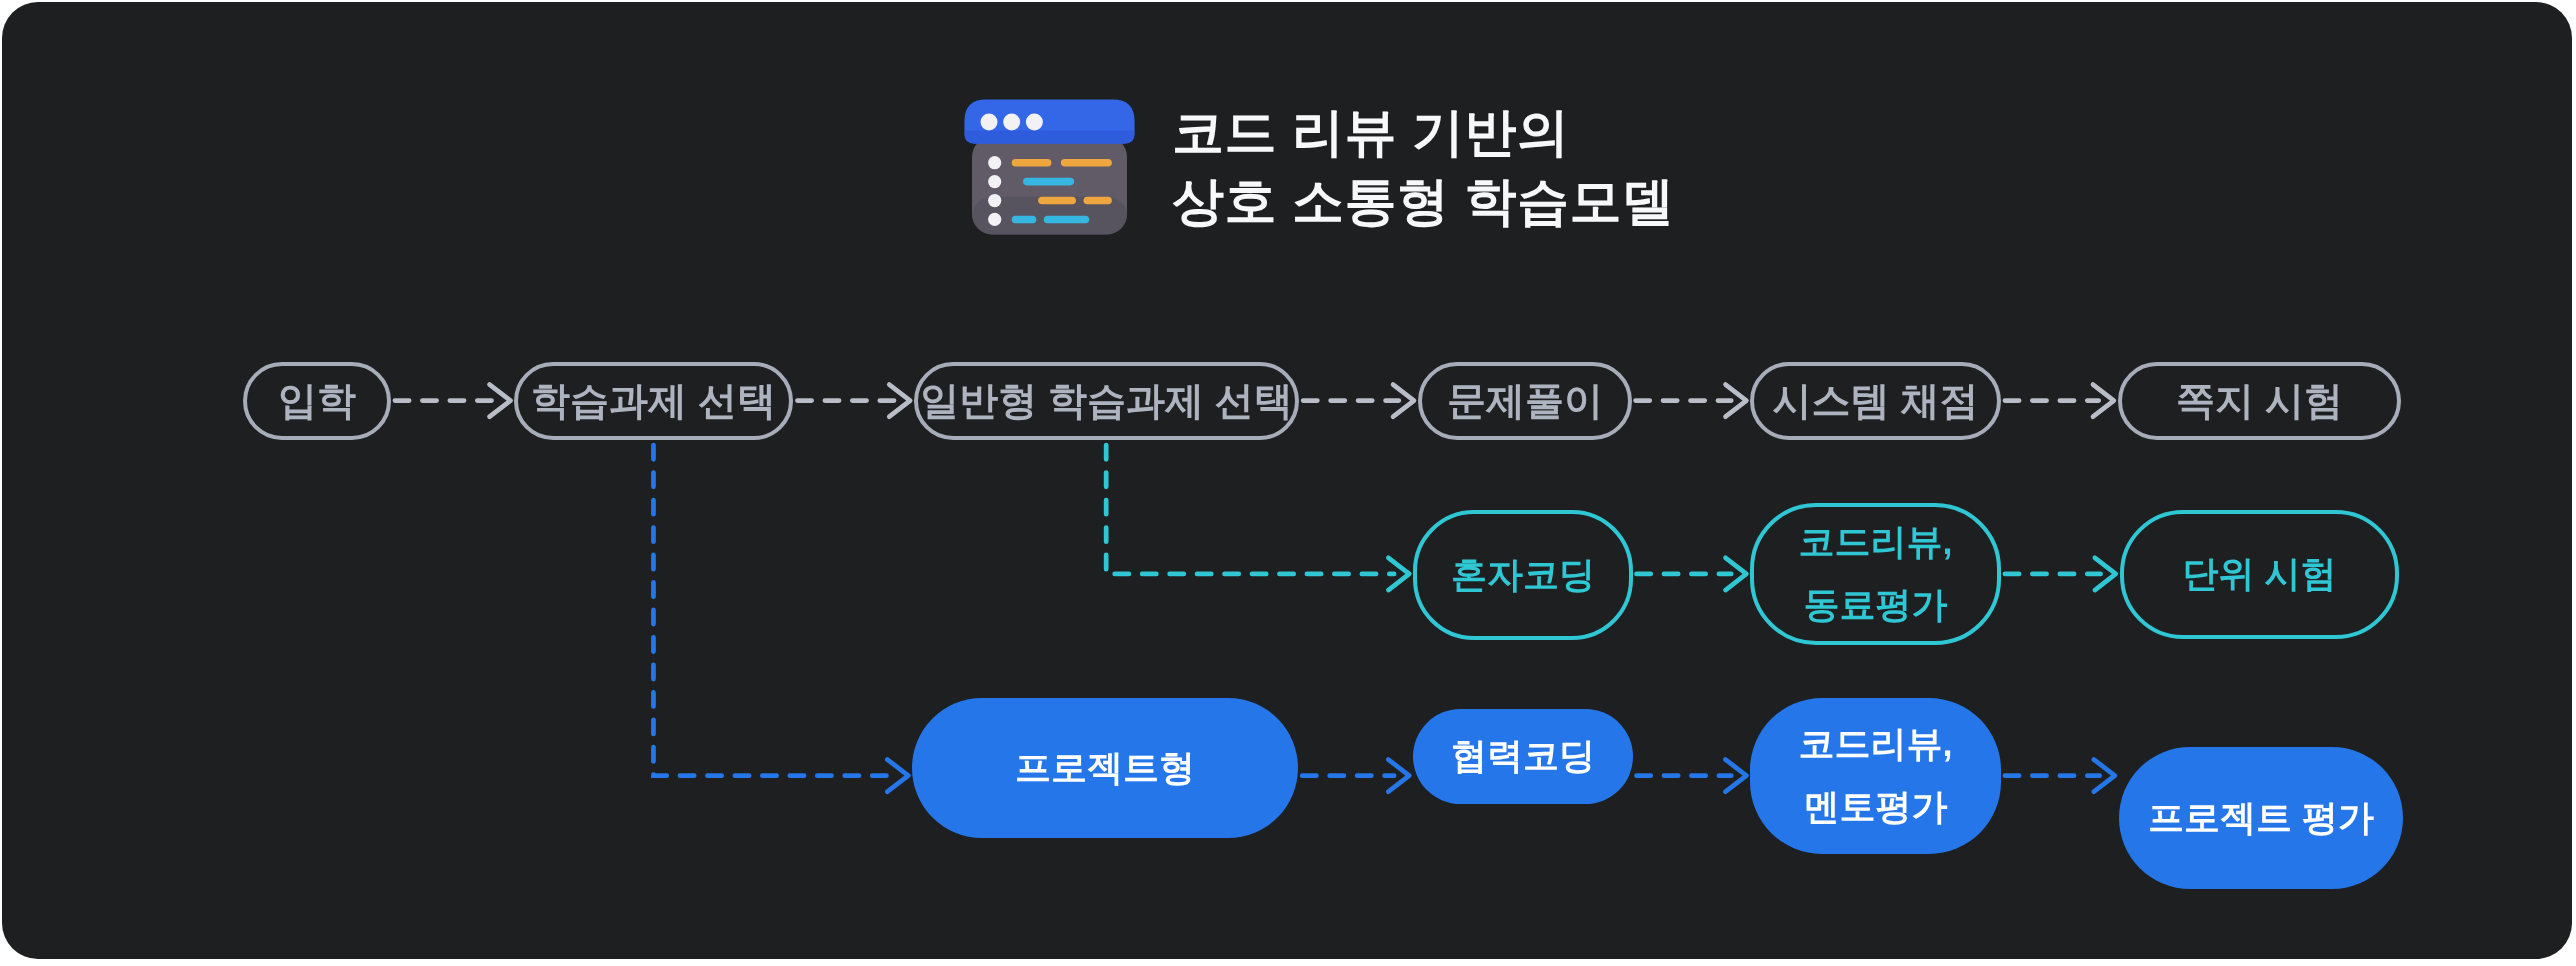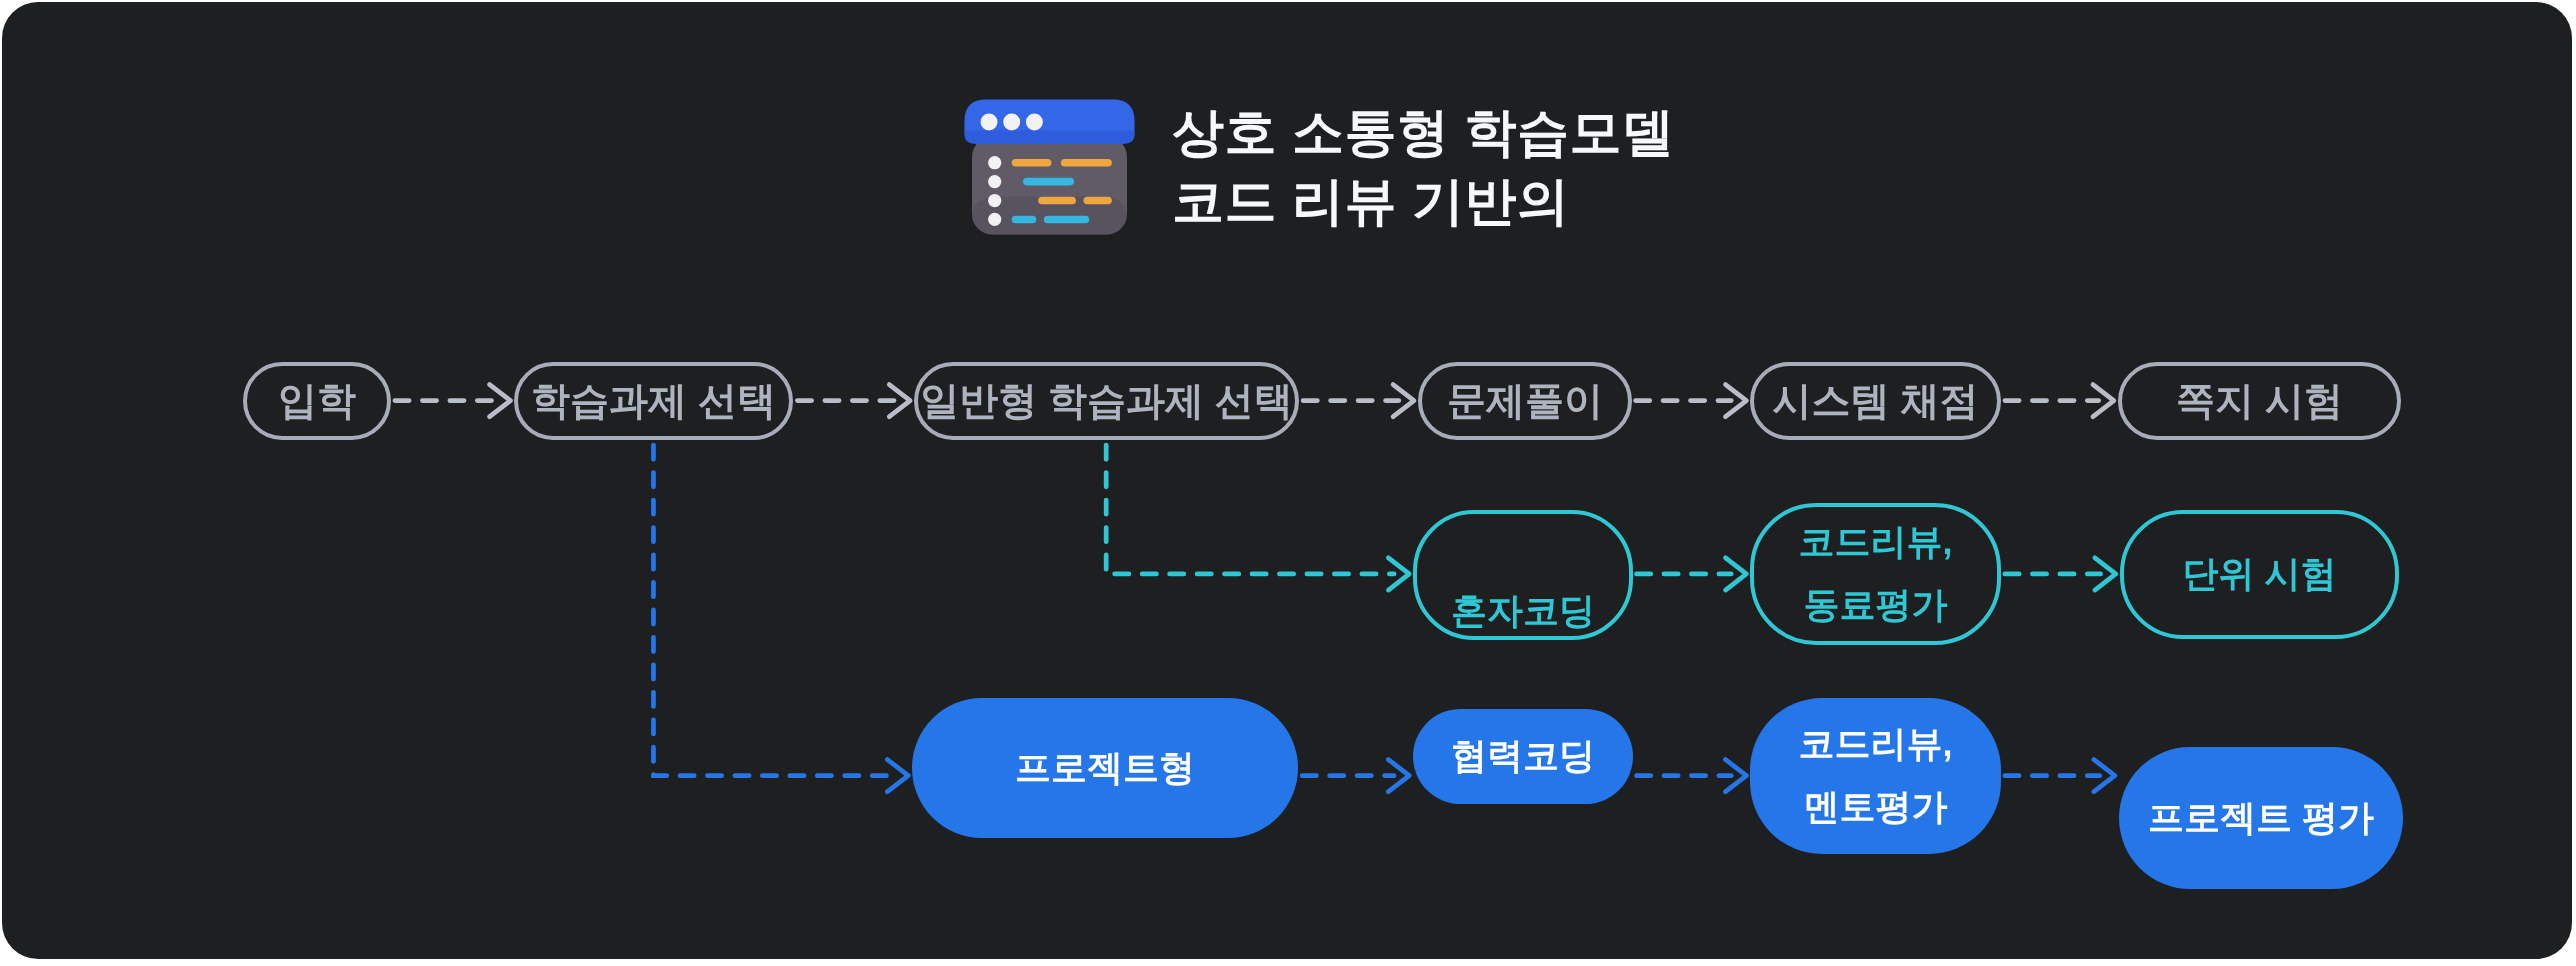--- a/index.html
+++ b/index.html
@@ -58,22 +58,22 @@
 
     <rect x="60" y="80" width="42" height="8" rx="4" fill="var(--icon-accent-orange,#efa63e)"></rect>
     <rect x="112" y="80" width="54" height="8" rx="4" fill="var(--icon-accent-orange,#efa63e)"></rect>
     <rect x="72" y="100" width="54" height="8" rx="4" fill="var(--icon-accent-cyan,#36b7e2)"></rect>
     <rect x="88" y="120" width="40" height="8" rx="4" fill="var(--icon-accent-orange,#efa63e)"></rect>
     <rect x="136" y="120" width="30" height="8" rx="4" fill="var(--icon-accent-orange,#efa63e)"></rect>
     <rect x="60" y="140" width="26" height="8" rx="4" fill="var(--icon-accent-cyan,#36b7e2)"></rect>
     <rect x="94" y="140" width="48" height="8" rx="4" fill="var(--icon-accent-cyan,#36b7e2)"></rect>
   </svg>
   <div class="title-text">
+    <div>코드 리뷰 기반의</div>
     <div>상호 소통형 학습모델</div>
-    <div>코드 리뷰 기반의</div>
   </div>
 </div>
 
 <svg class="connectors" width="2576" height="966" viewBox="0 0 2720 1020">
 
   <path class="dash c-gray" d="M 417 423 L 523 423"></path>
   <path class="head c-gray" d="M 517 406 L 539 423 L 517 440"></path>
   <path class="dash c-gray" d="M 842 423 L 945 423"></path>
   <path class="head c-gray" d="M 939 406 L 961 423 L 939 440"></path>
   <path class="dash c-gray" d="M 1376 423 L 1477 423"></path>
@@ -112,21 +112,21 @@
 <div class="node n-gray" style="left:1418px;top:362px;width:214px;height:78px;">
   <span>문제풀이</span>
 </div>
 <div class="node n-gray" style="left:1750px;top:362px;width:251px;height:78px;">
   <span>시스템 채점</span>
 </div>
 <div class="node n-gray" style="left:2118px;top:362px;width:283px;height:78px;justify-content:center;">
   <span>쪽지 시험</span>
 </div>
 
-<div class="node n-teal" style="left:1413px;top:510px;width:220px;height:130px;border-radius:61px;justify-content:flex-end;">
+<div class="node n-teal" style="left:1413px;top:510px;width:220px;height:130px;border-radius:61px;">
   <span>혼자코딩</span>
 </div>
 <div class="node n-teal" style="left:1750px;top:503px;width:251px;height:142px;border-radius:66px;">
   <span>코드리뷰,</span>
   <span>동료평가</span>
 </div>
 <div class="node n-teal" style="left:2120px;top:510px;width:279px;height:129px;border-radius:63px;">
   <span>단위 시험</span>
 </div>
 

